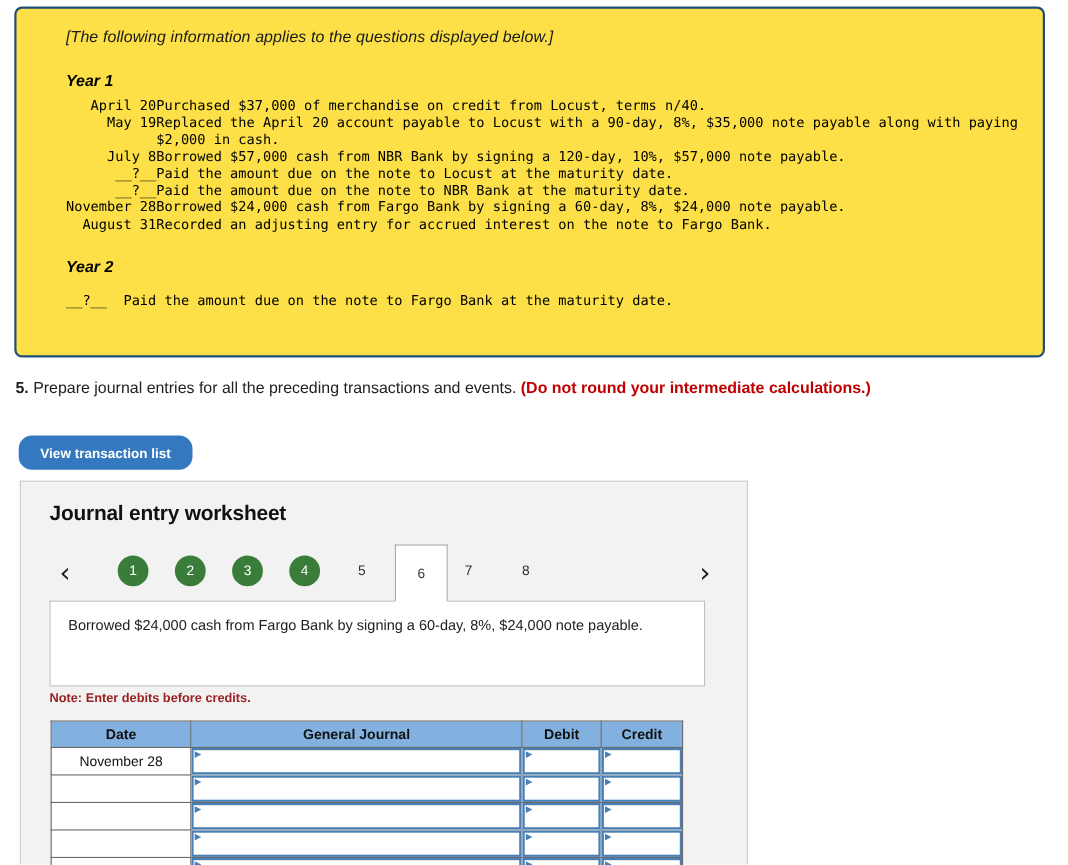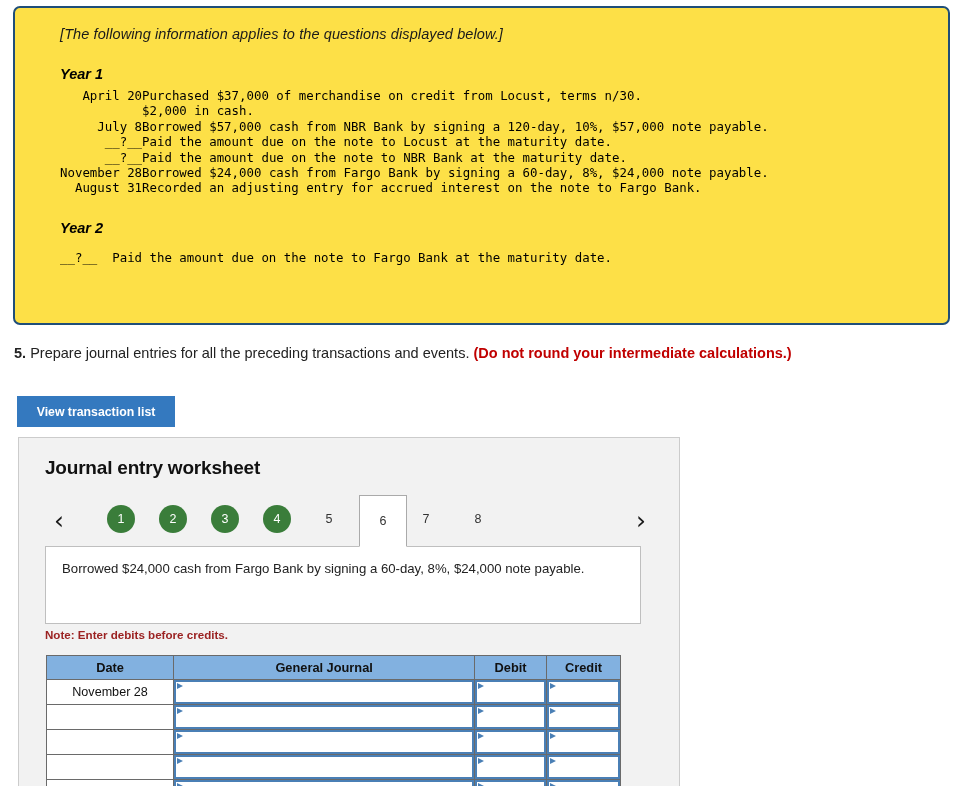--- a/index.html
+++ b/index.html
@@ -95,21 +95,21 @@
   
   #view-txn-btn {
     position: absolute;
     left: 17px;
     top: 396px;
     width: 158px;
     height: 31px;
     background: #3479bf;
     color: #ffffff;
     border: none;
-    border-radius: 0;
+    border-radius: 12px;
     font-family: "Liberation Sans", sans-serif;
     font-size: 12.3px;
     font-weight: bold;
     cursor: pointer;
     padding: 0;
   }
 
   
   #worksheet-panel {
     position: absolute;
@@ -287,21 +287,25 @@
 <body>
 
 <div id="info-box">
   <div class="info-inner">
     <div class="applies-note">[The following information applies to the questions displayed below.]</div>
     <div class="year-heading">Year 1</div>
     <table class="txn">
       <tbody id="year1-rows">
           <tr>
             <td class="txn-date">April 20</td>
-            <td class="txn-desc">Purchased $37,000 of merchandise on credit from Locust, terms n/30.</td>
+            <td class="txn-desc">Purchased $37,000 of merchandise on credit from Locust, terms n/40.</td>
+          </tr>
+          <tr>
+            <td class="txn-date">May 19</td>
+            <td class="txn-desc">Replaced the April 20 account payable to Locust with a 90-day, 8%, $35,000 note payable along with paying</td>
           </tr>
           <tr>
             <td class="txn-date"></td>
             <td class="txn-desc">$2,000 in cash.</td>
           </tr>
           <tr>
             <td class="txn-date">July 8</td>
             <td class="txn-desc">Borrowed $57,000 cash from NBR Bank by signing a 120-day, 10%, $57,000 note payable.</td>
           </tr>
           <tr>

